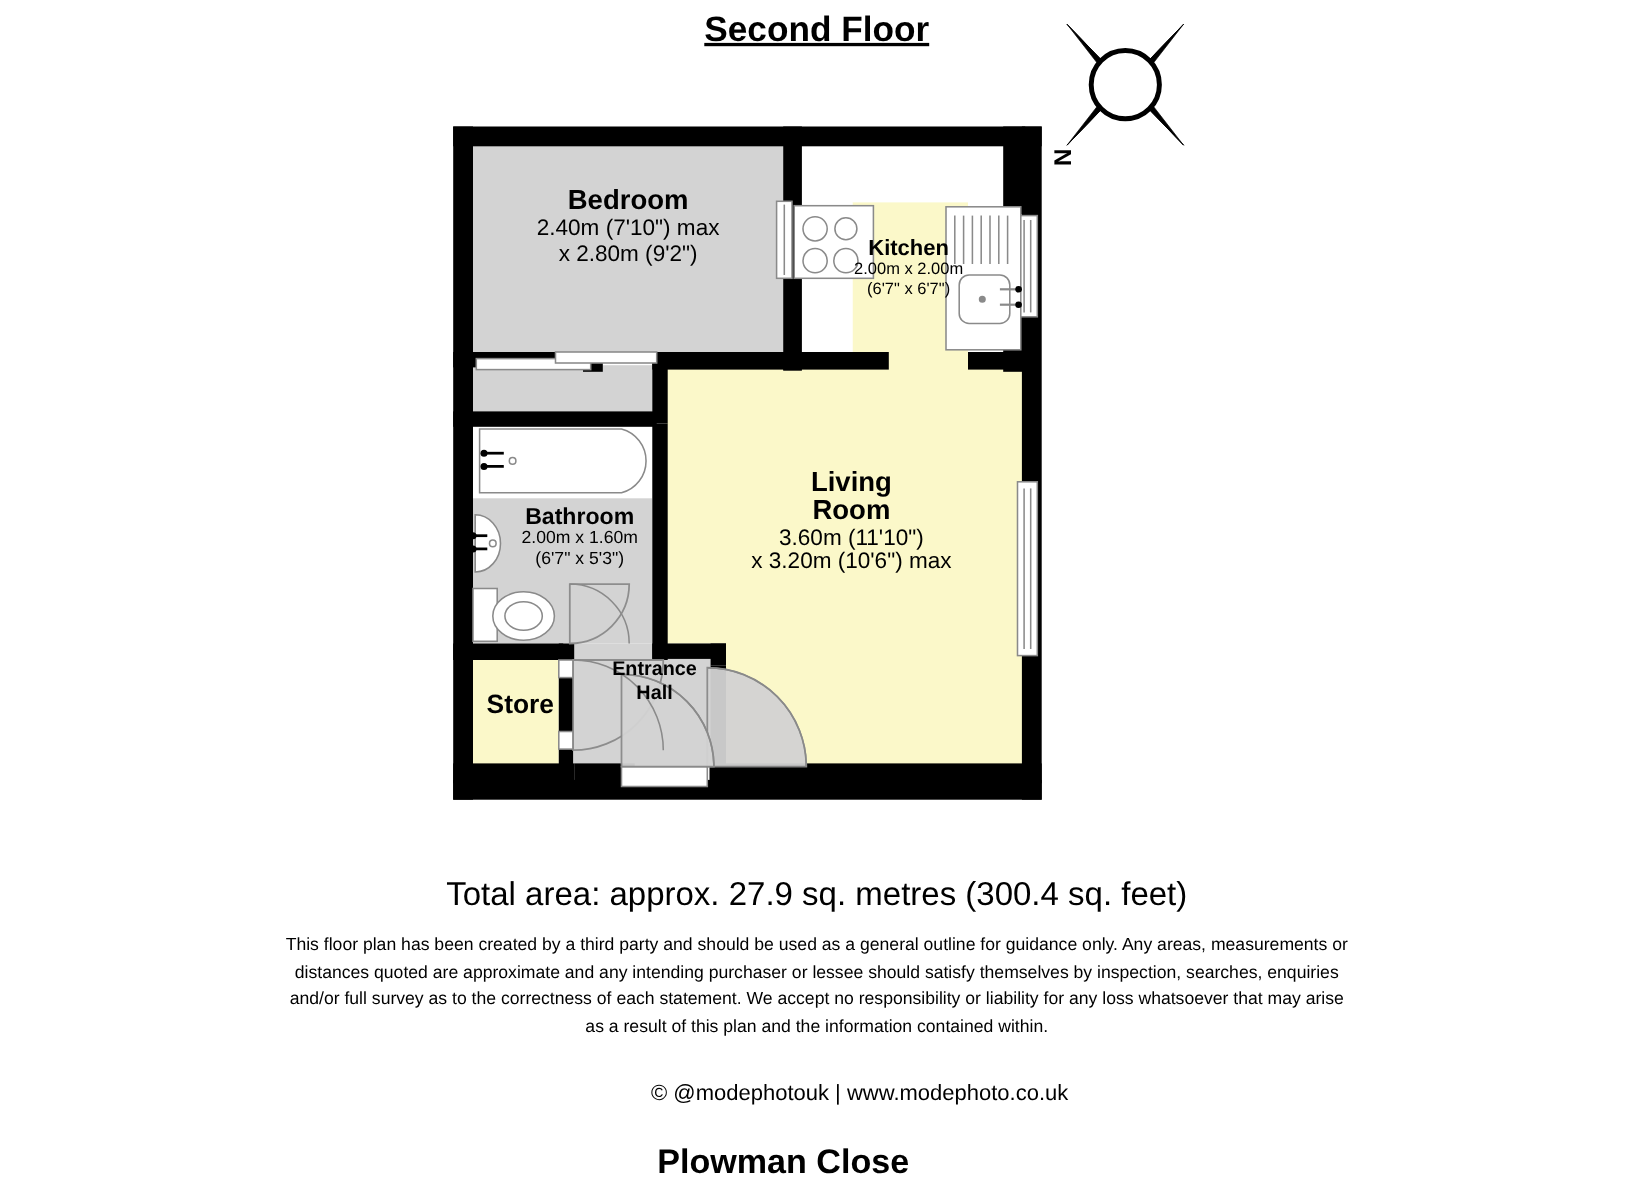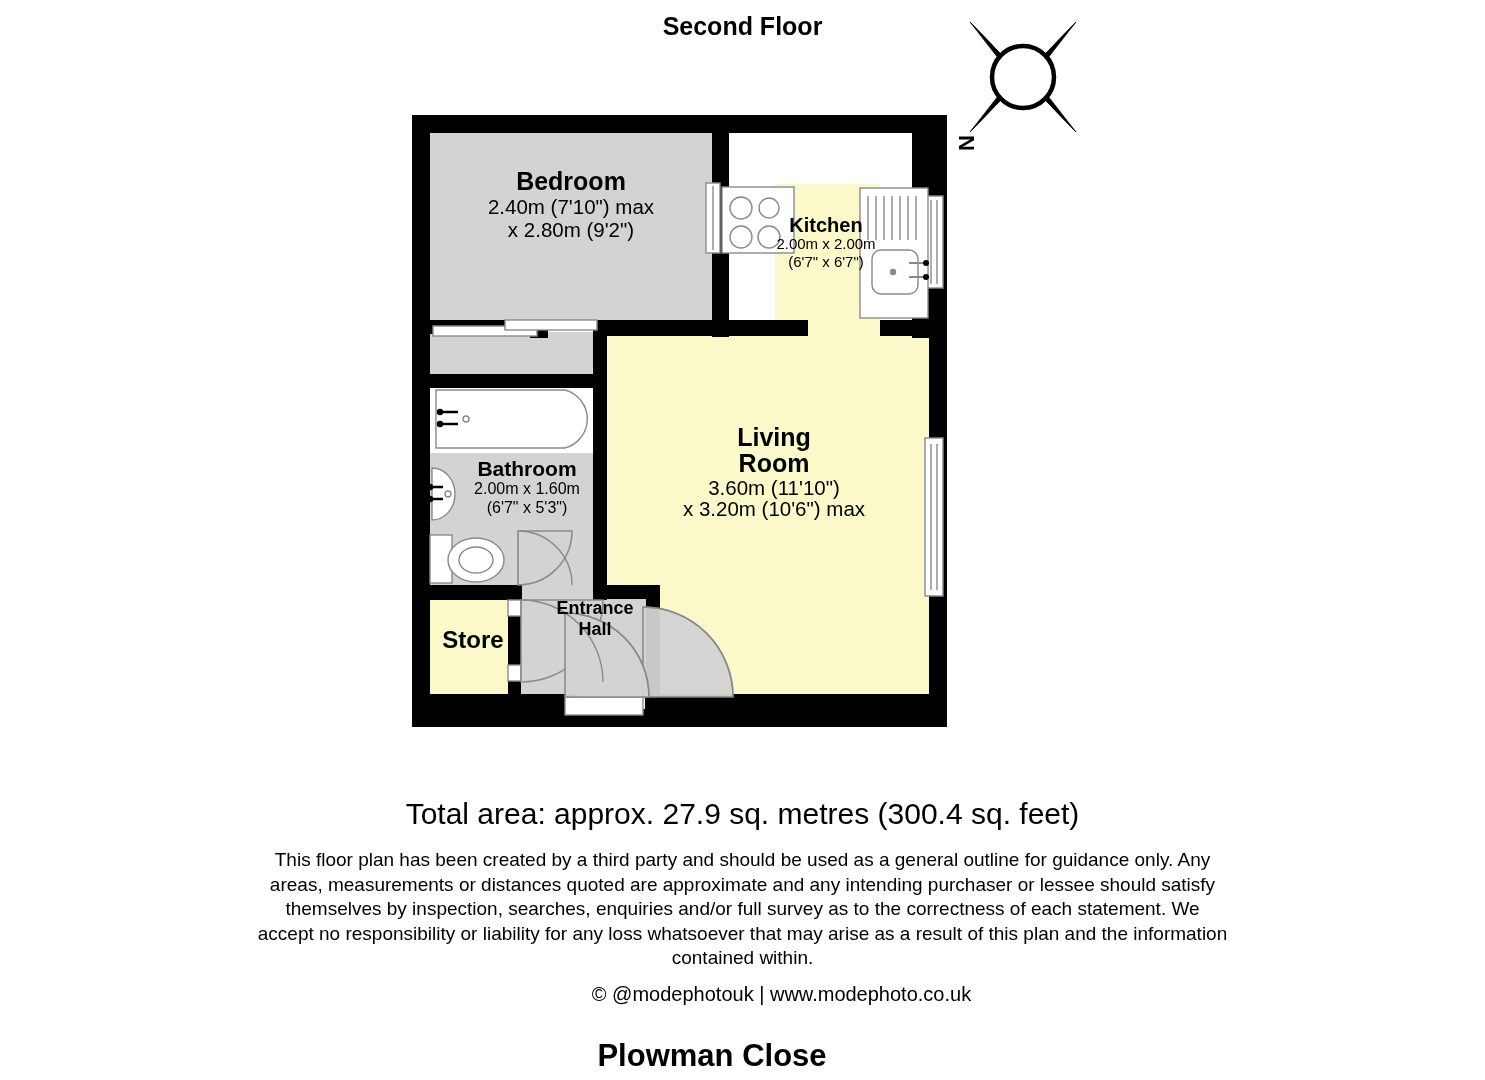--- a/index.html
+++ b/index.html
@@ -23,25 +23,26 @@
 
   
   .header {
     position: absolute;
     left: 0;
     top: 0;
     width: 1485px;
     text-align: center;
   }
   .floor-title {
-    font-size: 25px;
+    font-size: 32px;
     font-weight: bold;
     letter-spacing: 0px;
     margin-top: 6px;
     line-height: 40px;
+    text-decoration: underline;
   }
   .floor-subtitle {
     font-size: 21px;
     font-weight: normal;
     line-height: 26px;
     margin-top: 2px;
   }
 
   
   .compass {
@@ -72,21 +73,21 @@
     text-align: center;
     font-size: 30px;
     line-height: 38px;
   }
   .disclaimer {
     position: absolute;
     left: 255px;
     top: 848px;
     width: 975px;
     text-align: center;
-    font-size: 19px;
+    font-size: 16px;
     line-height: 24.5px;
   }
   .credits {
     position: absolute;
     left: 0;
     top: 982px;
     width: 1485px;
     text-align: center;
     font-size: 20px;
     line-height: 24px;

